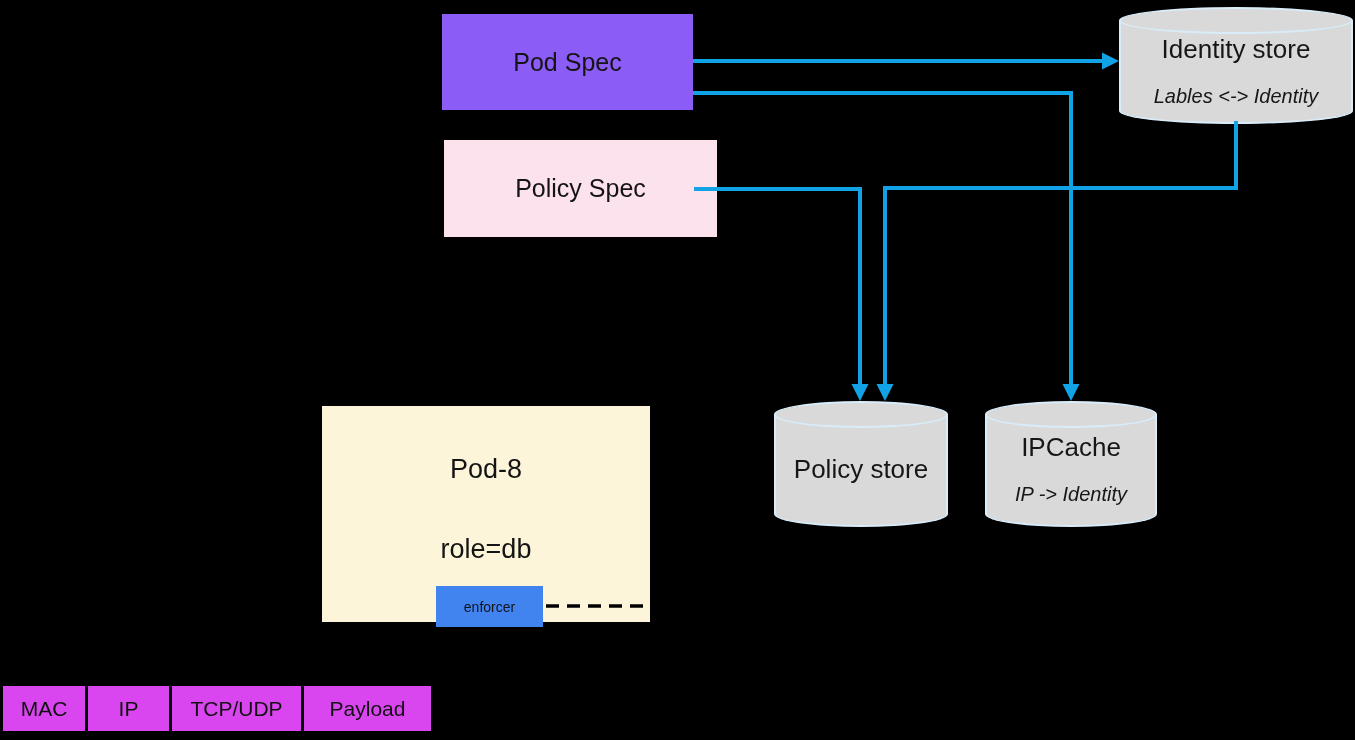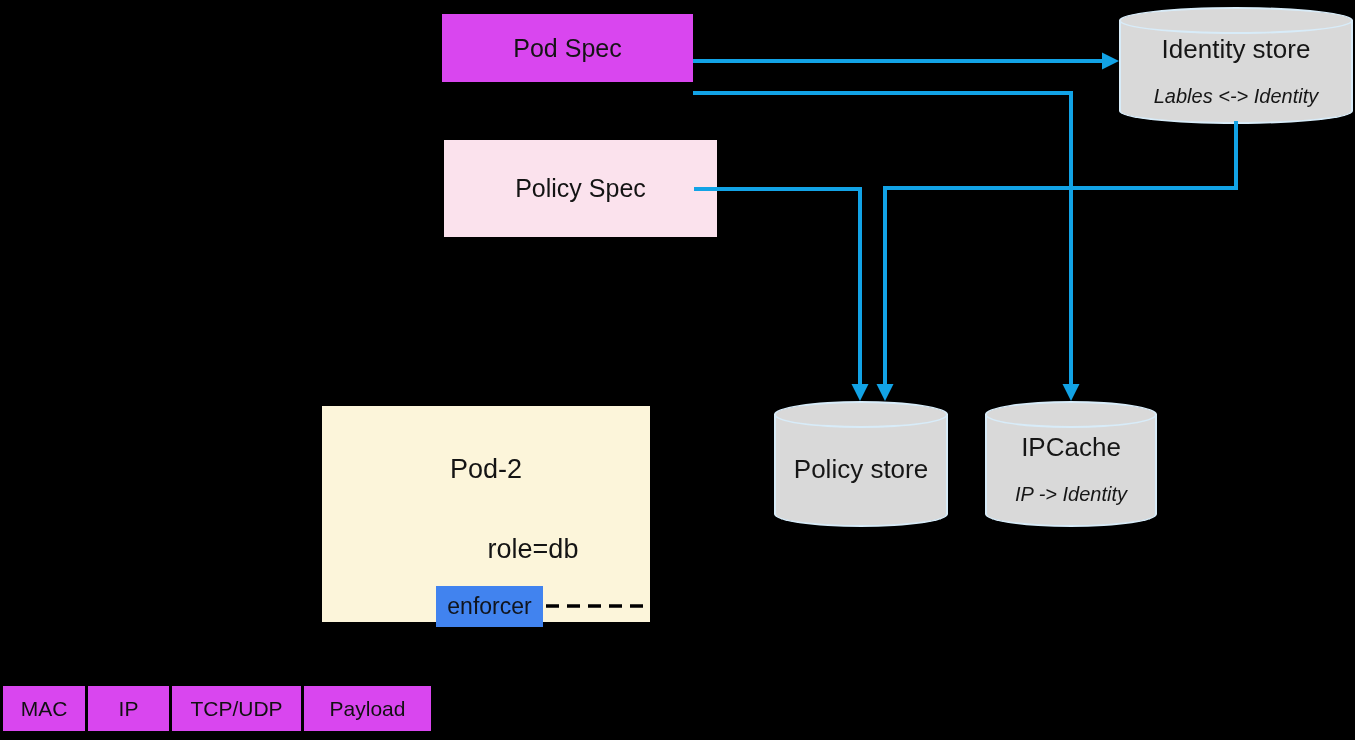--- a/index.html
+++ b/index.html
@@ -9,26 +9,26 @@
     background:#000;
     font-family:"Liberation Sans", sans-serif;
     color:#111;
     overflow:hidden;
   }
   .box{
     position:absolute;
     display:flex;align-items:center;justify-content:center;
     font-size:25px;color:#141414;
   }
-  .pod-spec{left:442px;top:14px;width:251px;height:68px;background:#d946ef;}
+  .pod-spec{left:442px;top:14px;width:251px;height:96px;background:#8b5cf6;}
   .policy-spec{left:444px;top:140px;width:273px;height:97px;background:#fbe2ed;}
   .pod1{left:322px;top:406px;width:328px;height:216px;background:#fcf5da;display:block;}
   .pod1 .pod1-title{position:absolute;top:48px;left:0;width:100%;text-align:center;font-size:27px;}
-  .pod1 .pod1-label{position:absolute;top:128px;left:0;width:100%;text-align:center;font-size:27px;padding-left:47px;}
-  .enforcer{left:436px;top:586px;width:107px;height:41px;background:#4183ef;font-size:23px;color:#10141c;}
+  .pod1 .pod1-label{position:absolute;top:128px;left:0;width:100%;text-align:center;font-size:27px;}
+  .enforcer{left:436px;top:586px;width:107px;height:41px;background:#4183ef;font-size:14px;color:#10141c;}
   
   .cyl{position:absolute;}
   .cyl .cyl-body{
     position:absolute;left:0;right:0;top:13px;bottom:0;
     background:#d9d9d9;
     border:2px solid #d8ecf9;border-top:none;
     border-radius:0 0 50% 50% / 0 0 13px 13px;
     box-sizing:border-box;
   }
   .cyl .cyl-top{
@@ -92,21 +92,21 @@
   <div class="cyl ipcache">
     <div class="cyl-body"></div>
     <div class="cyl-top"></div>
     <div class="cyl-text">
       <div class="cyl-title">IPCache</div>
       <div class="cyl-sub">IP -&gt; Identity</div>
     </div>
   </div>
 
   <div class="box pod1">
-    <div class="pod1-title">Pod-2</div>
+    <div class="pod1-title">Pod-8</div>
     <div class="pod1-label">role=db</div>
   </div>
 
   <div class="box enforcer">
     <span>enforcer</span>
   </div>
 
   <div class="pkt-cell pkt-mac">
     <span>MAC</span>
   </div>

